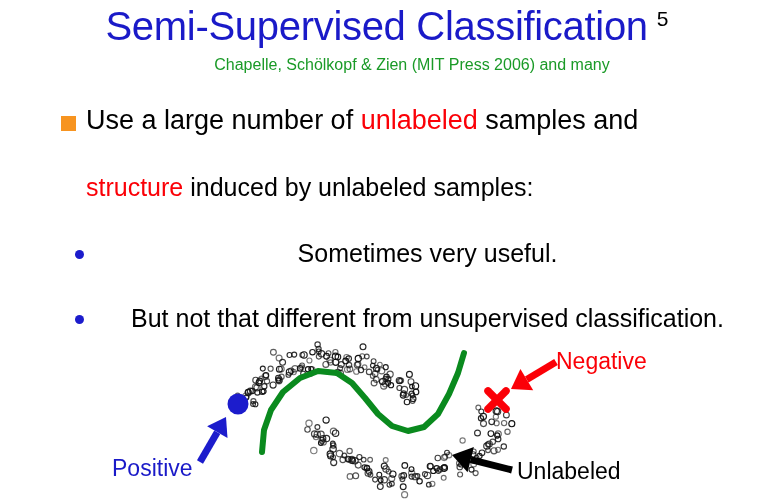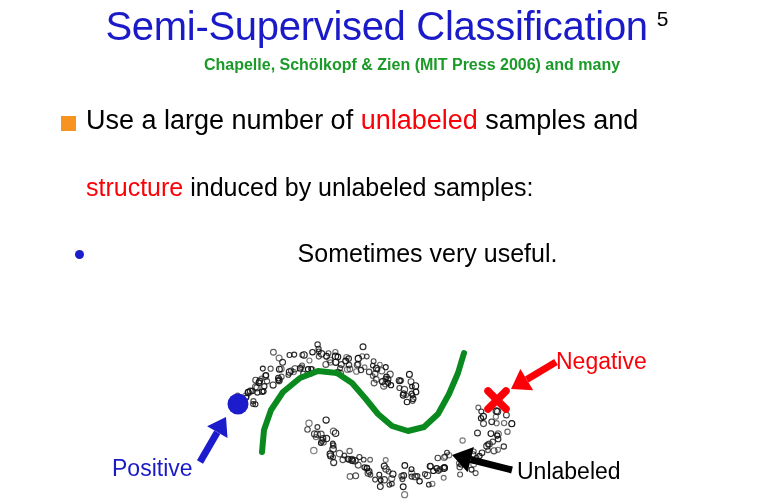--- a/index.html
+++ b/index.html
@@ -43,21 +43,21 @@
   }
   #citation {
     position: absolute;
     left: 0;
     top: 55px;
     width: 774px;
     text-align: center;
     font-size: 16px;
     line-height: 20px;
     color: #1a9a27;
-    font-weight: bold;
+    font-weight: normal;
     white-space: nowrap;
   }
   #citation .cit-inner { padding-left: 50px; }
 
   
   #body {
     position: absolute;
     left: 0;
     top: 90px;
     width: 774px;
@@ -141,20 +141,26 @@
       </div>
     </div>
 
     <div class="level2-wrap">
       <div class="blk level2">
         <span class="dot-bullet"></span>
         <div class="line2">Sometimes very useful.</div>
       </div>
     </div>
 
+    <div class="level2-wrap">
+      <div class="blk level2">
+        <span class="dot-bullet"></span>
+        <div class="line2">But not that different from unsupervised classification.</div>
+      </div>
+    </div>
 
   </div>
 
   <svg id="scatter-svg" width="774" height="502" viewBox="0 0 774 502" style="position:absolute;left:0;top:0;">
     <g id="g-points">
         <circle cx="255.4" cy="404.2" r="2.50" fill="none" stroke="#111111" stroke-width="1.15" opacity="0.90"></circle>
         <circle cx="253.1" cy="404.1" r="2.42" fill="none" stroke="#111111" stroke-width="1.15" opacity="0.86"></circle>
         <circle cx="246.4" cy="397.4" r="2.40" fill="none" stroke="#111111" stroke-width="1.15" opacity="0.93"></circle>
         <circle cx="242.5" cy="398.6" r="2.62" fill="none" stroke="#111111" stroke-width="1.15" opacity="0.58"></circle>
         <circle cx="237.6" cy="395.5" r="2.33" fill="none" stroke="#111111" stroke-width="1.15" opacity="0.67"></circle>

